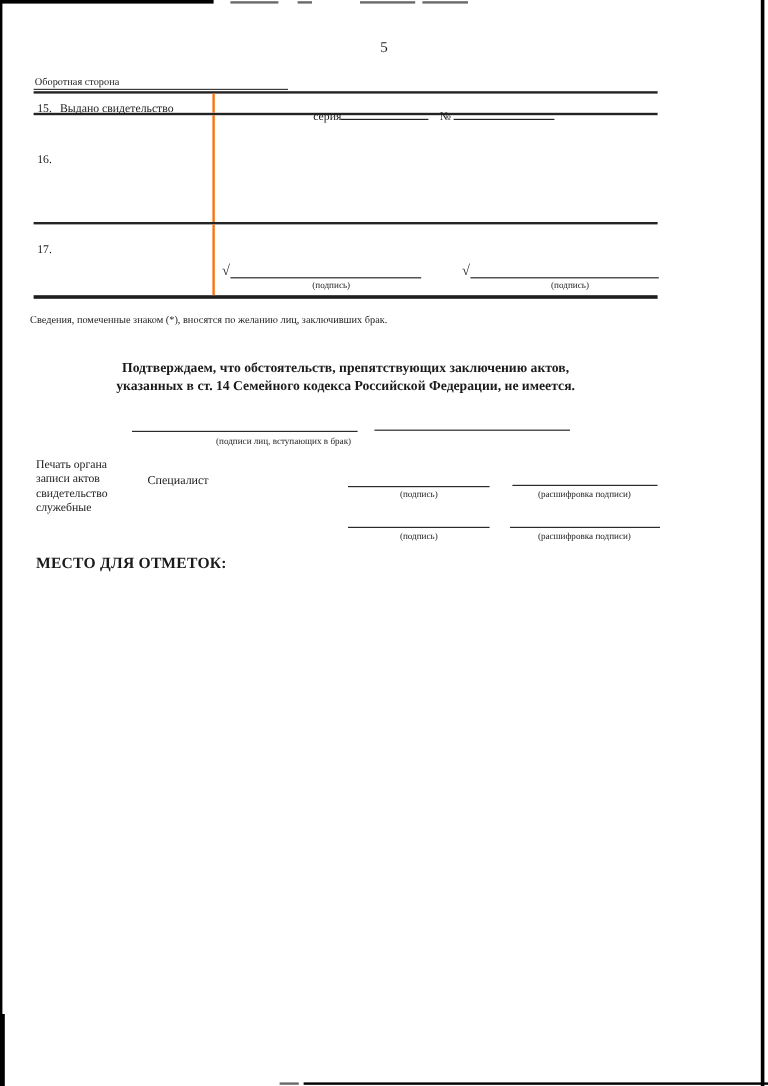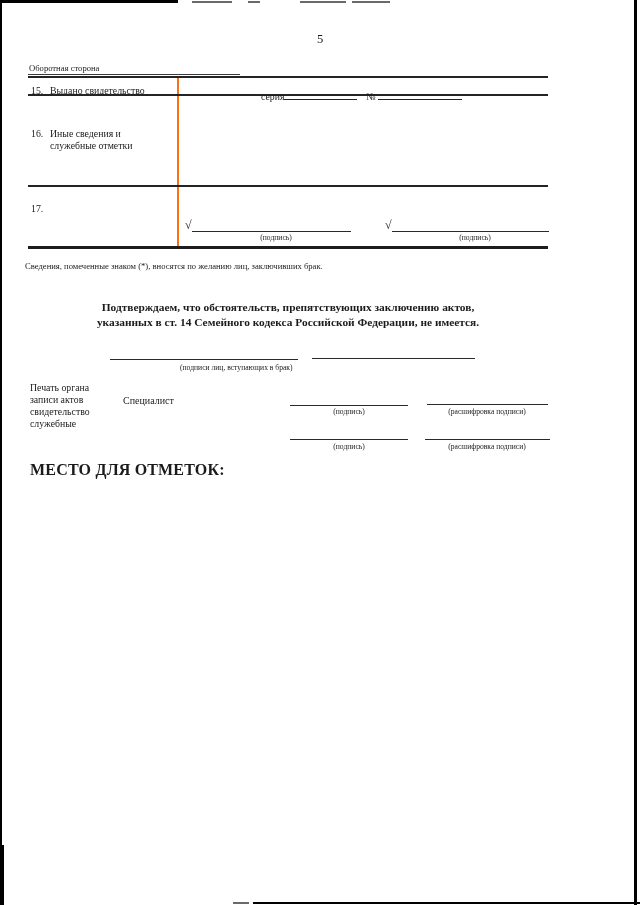--- a/index.html
+++ b/index.html
@@ -46,21 +46,21 @@
   .confirm{left:32px;top:300px;width:512px;text-align:center;font-weight:bold;font-size:11.4px;line-height:15px;}
   .cline{height:1px;background:#2a2a2a;}
   .couple-cap{left:180px;top:363px;width:230px;text-align:left;font-size:7.6px;}
   
   .stamp{left:30px;top:382px;font-size:9.8px;line-height:12px;}
   .off-label{font-size:10px;line-height:11px;}
   .spec{left:123px;top:395px;}
   .head{left:123px;top:424px;}
   .sig-cap{text-align:center;font-size:7.6px;}
   
-  .marks{left:30px;top:461px;font-weight:bold;font-size:16px;letter-spacing:.2px;}
+  .marks{left:30px;top:461px;font-weight:bold;font-size:13px;letter-spacing:.2px;}
 </style>
 </head>
 <body>
 
 <div class="page">
 
   <div class="abs edge" style="left:0;top:0;width:178px;height:3px;"></div>
   <div class="abs edge-gray" style="left:192px;top:1px;width:40px;height:2px;"></div>
   <div class="abs edge-gray" style="left:248px;top:1px;width:12px;height:2px;"></div>
   <div class="abs edge-gray" style="left:300px;top:1px;width:46px;height:2px;"></div>
@@ -85,24 +85,20 @@
       <div class="cell-value">
         <div class="cert">
           <span>серия</span><span class="u-line u73"></span><span class="no-label">№</span><span class="u-line u84" style="margin-left:2px;"></span>
         </div>
       </div>
     </div>
 
     <div class="row row-16">
       <div class="cell-label pt32">
         <span class="row-num">16.</span>
-        <span>
-          <span class="lbl-line" style="display:block;">Иные сведения и</span>
-          <span class="lbl-line" style="display:block;">служебные отметки</span>
-        </span>
       </div>
       <div class="cell-value"></div>
     </div>
 
     <div class="row row-17">
       <div class="cell-label pt16">
         <span class="row-num">17.</span>
       </div>
       <div class="cell-value">
         <div class="sig-group sg1">

